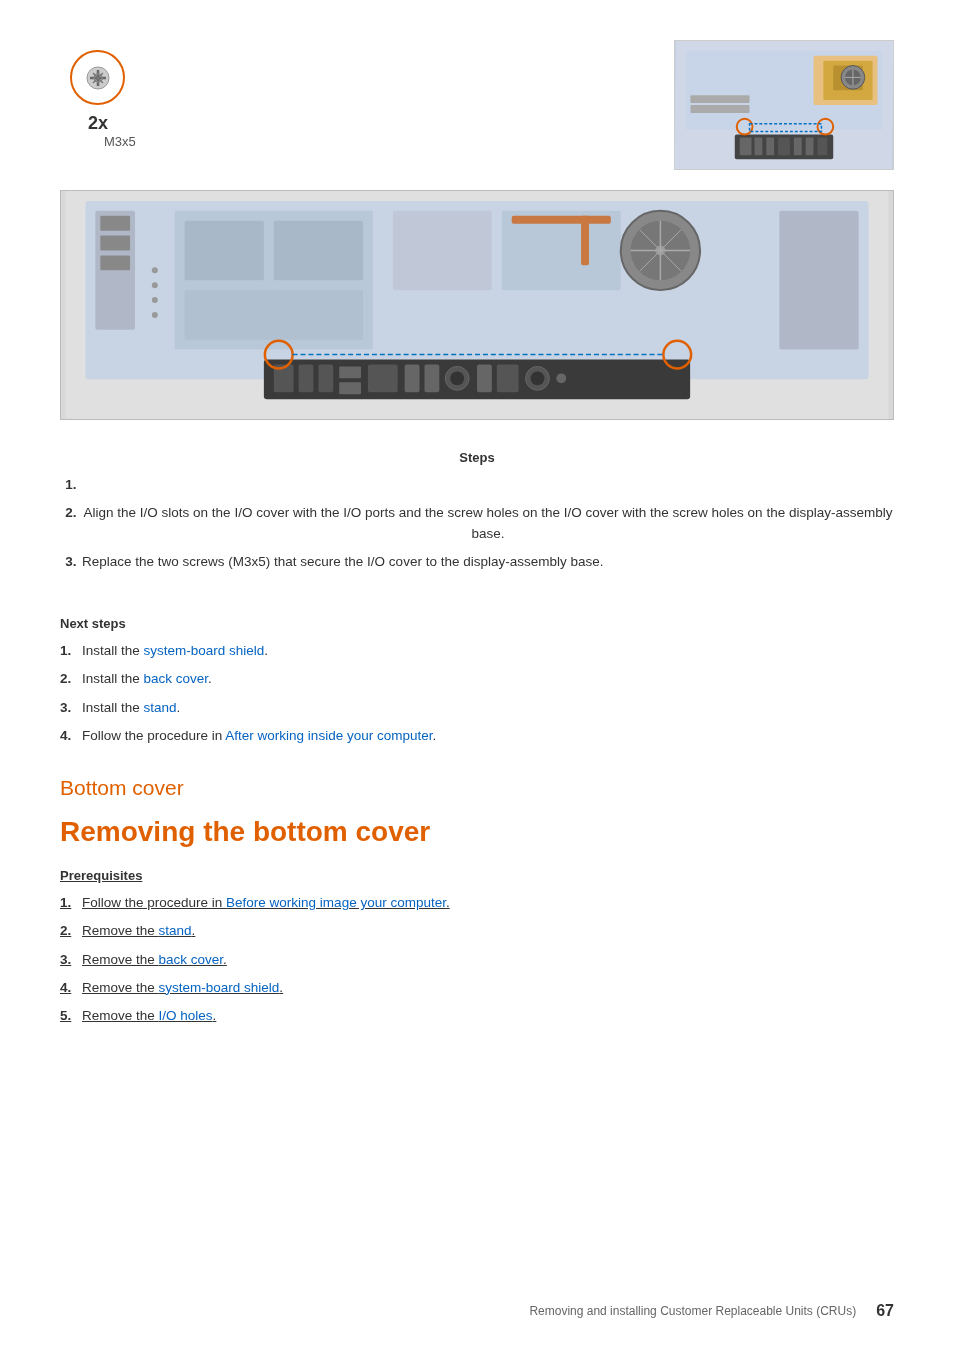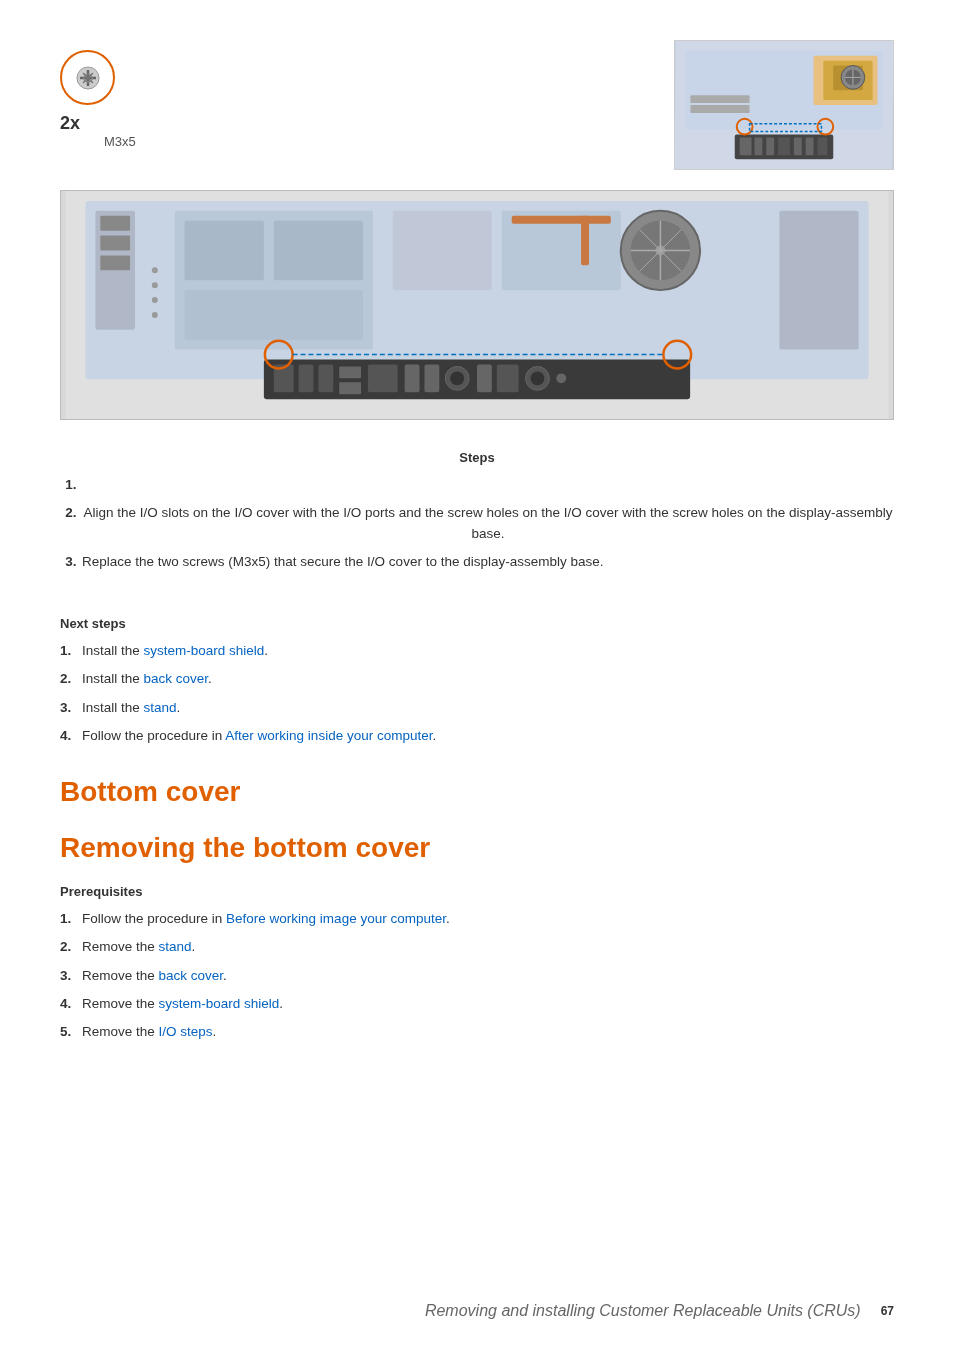--- a/index.html
+++ b/index.html
@@ -21,20 +21,21 @@
     .top-images {
       display: flex;
       align-items: flex-start;
       gap: 20px;
       margin-bottom: 20px;
     }
 
     .screw-info {
       display: flex;
       flex-direction: column;
+      align-items: center;
       margin-top: 10px;
     }
 
     .screw-circle {
       width: 55px;
       height: 55px;
       border-radius: 50%;
       border: 2px solid #e06000;
       display: flex;
       align-items: center;
@@ -113,36 +114,37 @@
     }
 
     
     .next-steps-section {
       margin-bottom: 24px;
       margin-top: 44px;
     }
 
     
     .main-title {
-      font-size: 28px;
-      font-weight: bold;
+      font-size: 21px;
+      font-weight: normal;
       color: #e06000;
       margin-top: 30px;
-      margin-bottom: 24px;
+      margin-bottom: 16px;
       border-bottom: none;
     }
 
     .sub-title {
       font-size: 28px;
       font-weight: bold;
       color: #e06000;
       margin-bottom: 20px;
     }
 
     .prerequisites-section {
+      text-decoration: underline;
     }
 
     .about-task-section {
       margin-bottom: 20px;
     }
 
     .about-task-text {
       font-size: 13.5px;
       line-height: 1.6;
       color: #333;
@@ -154,27 +156,26 @@
       bottom: 30px;
       right: 60px;
       font-size: 12px;
       color: #666;
       display: flex;
       gap: 20px;
       align-items: center;
     }
 
     .footer-text {
+      font-size: 12px;
+      color: #666;
+    }
+
+    .page-number {
       font-size: 16px;
-      color: #666;
-      font-style: italic;
-    }
-
-    .page-number {
-      font-size: 12px;
       color: #333;
       font-weight: bold;
     }
 
     
     .thumb-board {
       width: 100%;
       height: 100%;
       background: linear-gradient(135deg, #b8cce4 0%, #dce6f5 50%, #c0c8e0 100%);
       position: relative;
@@ -370,21 +371,21 @@
       <li>
         <span class="list-number">3.</span>
         <span>Remove the <a class="link-text" href="#">back cover</a>.</span>
       </li>
       <li>
         <span class="list-number">4.</span>
         <span>Remove the <a class="link-text" href="#">system-board shield</a>.</span>
       </li>
       <li>
         <span class="list-number">5.</span>
-        <span>Remove the <a class="link-text" href="#">I/O steps</a>.</span>
+        <span>Remove the <a class="link-text" href="#">I/O holes</a>.</span>
       </li>
     </ol>
   </div>
 
 
 </div>
 
 <div class="page-footer">
   <span class="footer-text">Removing and installing Customer Replaceable Units (CRUs)</span>
   <span class="page-number">67</span>

